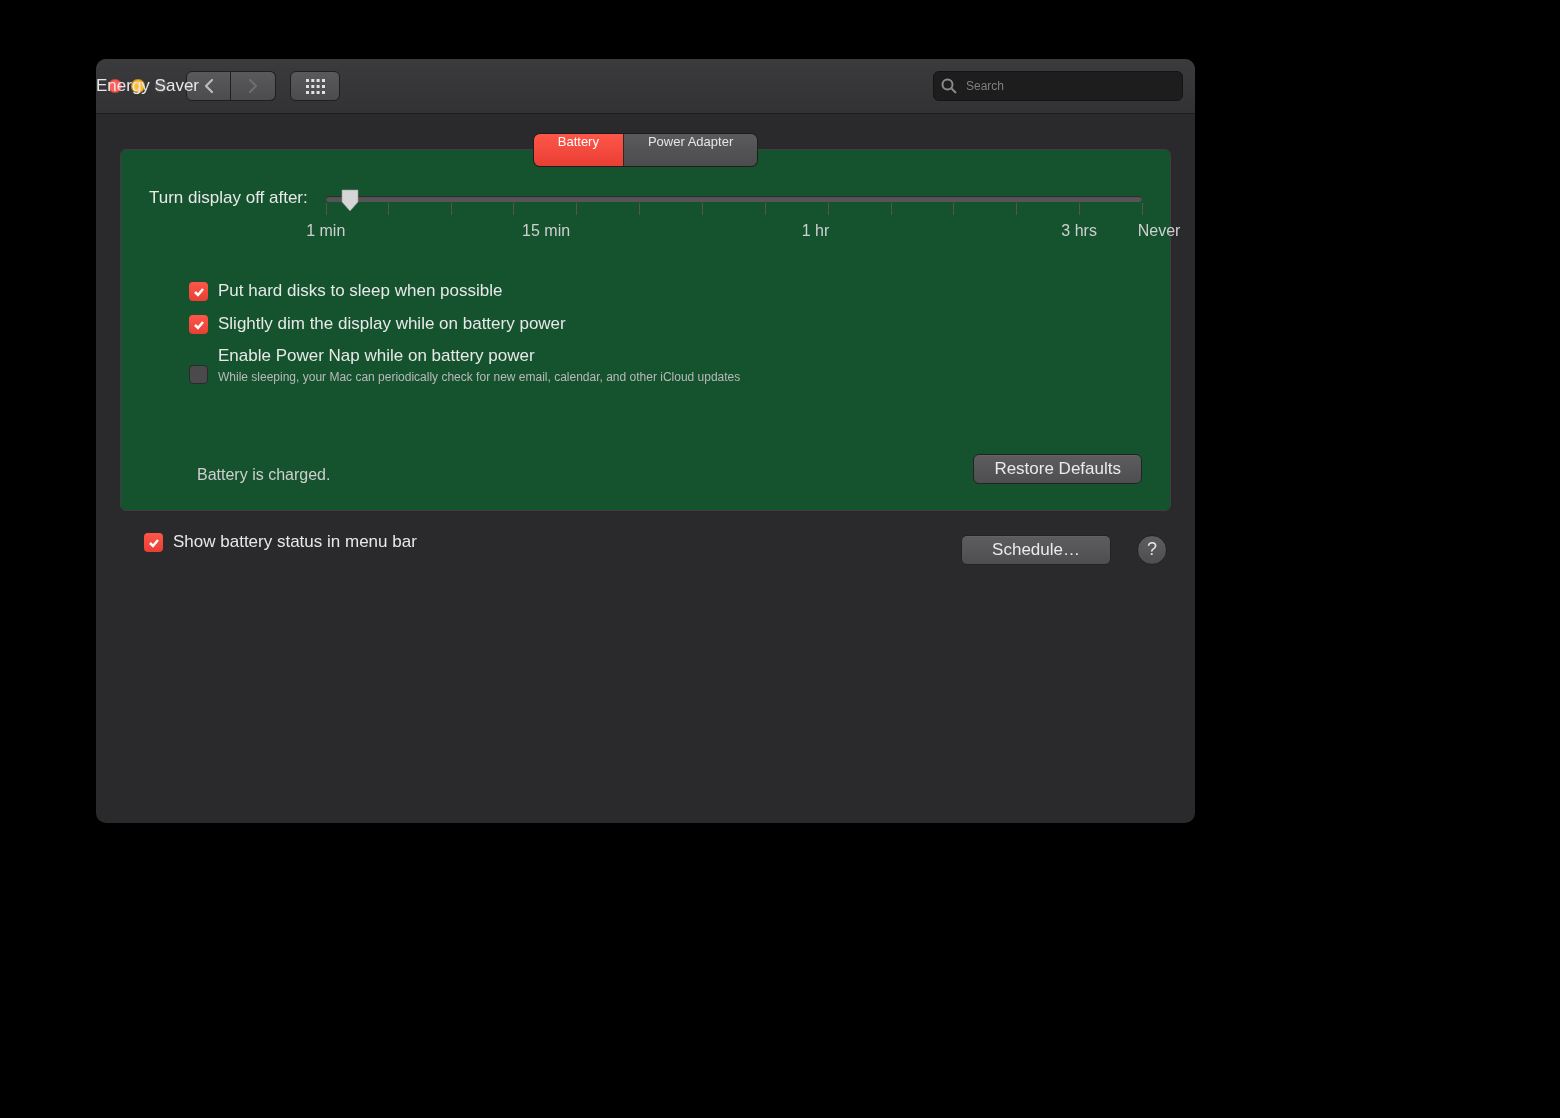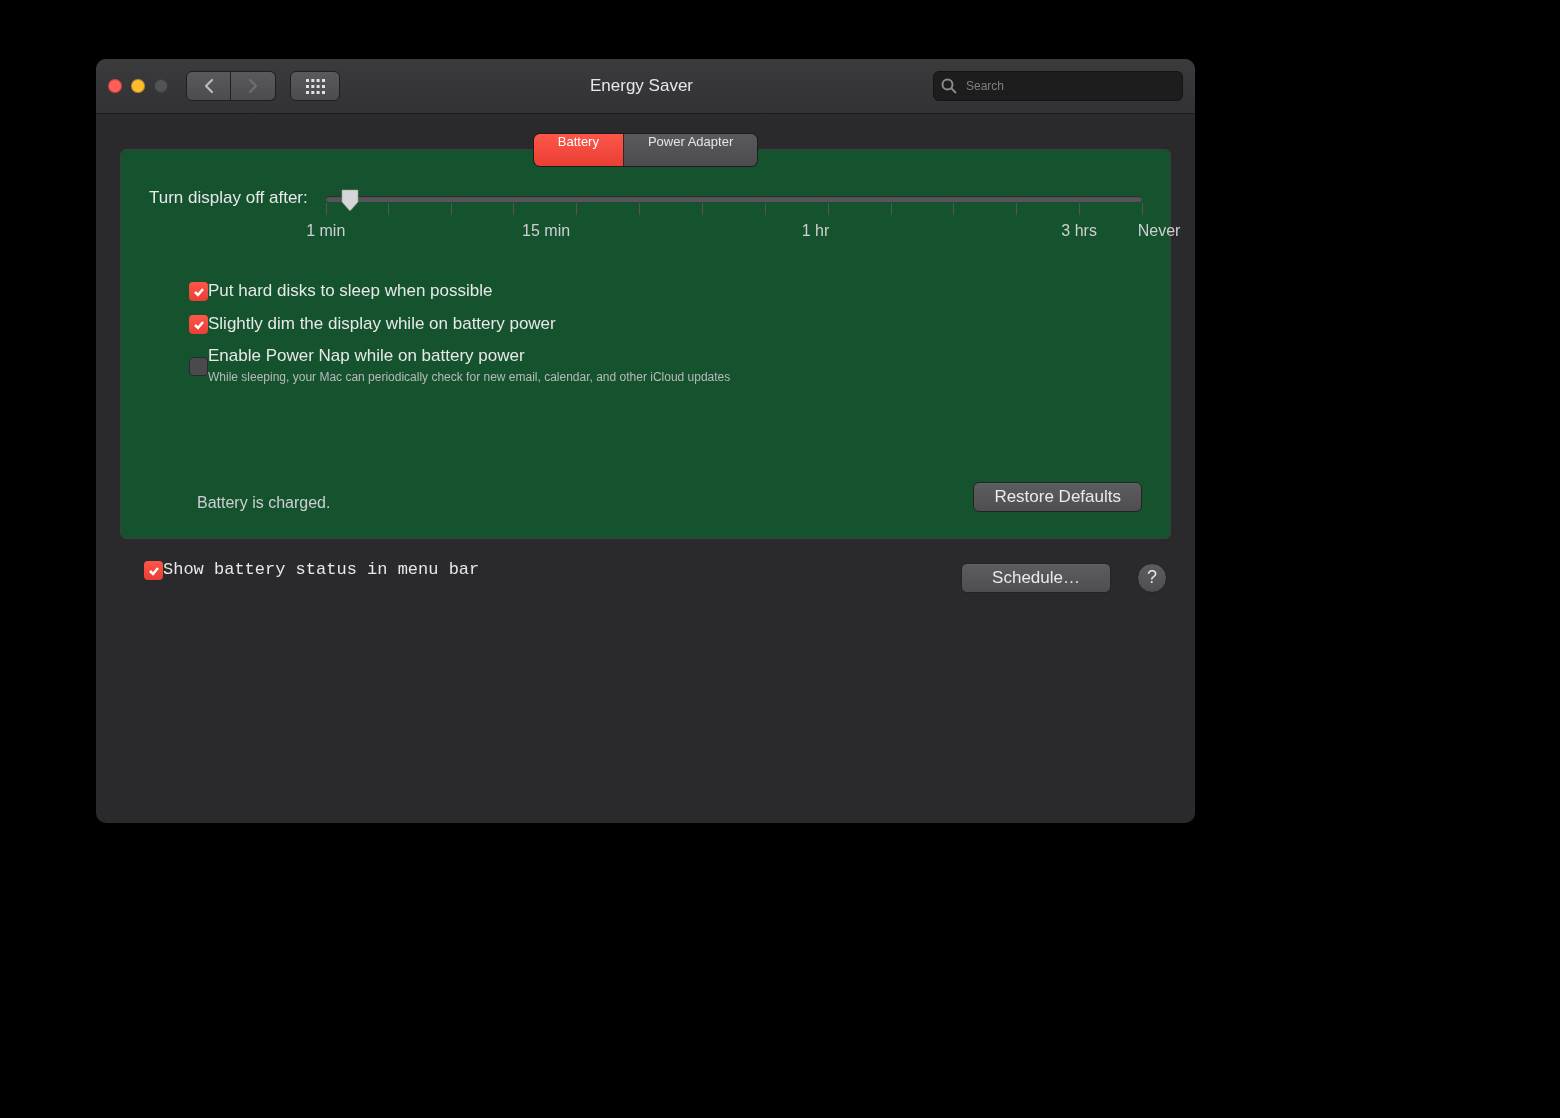--- a/index.html
+++ b/index.html
@@ -61,21 +61,21 @@
     margin-left: 14px;
     width: 50px; height: 30px;
     background: linear-gradient(#5a5a5c,#4c4c4e);
     border: 1px solid #1f1f20;
     border-radius: 6px;
     display:flex;align-items:center;justify-content:center;
   }
   .gridbtn svg { width:19px; height:15px; fill:#e1e1e2; }
   .wtitle {
     position:absolute; left:0; right:8px;
-    text-align:center; font-size:17px; color:#e7e7e9;
+    text-align:left; font-size:17px; color:#e7e7e9;
     pointer-events:none;
     font-weight:400;
   }
   .searchwrap {
     margin-left:auto;
     position: relative;
     width: 250px;
   }
   .searchwrap input {
     width:100%; height:30px;
@@ -169,21 +169,22 @@
   .slabels {
     position:absolute; left:0; right:0; top:34px;
     font-size:16px; color:#cfcfd1;
   }
   .slabels span { position:absolute; transform:translateX(-50%); white-space:nowrap; }
 
   
   .checks { margin-left: 20px; }
   .crow {
     display:flex;
-    align-items:center;
+    gap:10px;
+    align-items:flex-end;
     margin-bottom: 12px;
     font-size:17px;
     color:#e8e8ea;
     padding-left:20px;
   }
   .cbox {
     width:19px; height:19px; border-radius:4px;
     flex:0 0 19px;
     margin-top:2px;
     display:flex;align-items:center;justify-content:center;
@@ -196,21 +197,21 @@
   }
   .cbox.checked svg { width:12px;height:12px; stroke:#fff; stroke-width:2.5; fill:none; }
   .subtext {
     font-size:12px; color:#b9b9bb; margin-top:4px;
   }
 
   .panel-bottom {
     display:flex;
     align-items:flex-end;
     justify-content:space-between;
-    margin-top: 98px;
+    margin-top: 70px;
     gap: 20px;
   }
   .status {
     font-size:16px; color:#cfcfd1;
     margin-left: 48px;
   }
   .btn {
     background: linear-gradient(#5d5d5f,#4e4e50);
     border:1px solid #232325;
     border-radius:6px;
@@ -220,21 +221,21 @@
     box-shadow: 0 1px 0 rgba(255,255,255,.04) inset;
   }
 
   
   .footer {
     display:flex;
     align-items:center;
     padding: 20px 28px 0 28px;
     gap: 12px;
   }
-  .footer .crow { margin-bottom:16px;font-family:Liberation Mono, monospace; }
+  .footer .crow { margin-bottom:16px; }
   .helpbtn {
     width:30px;height:30px;border-radius:50%;
     background: linear-gradient(#5d5d5f,#4e4e50);
     border:1px solid #232325;
     color:#e7e7e9;
     display:flex;align-items:center;justify-content:center;
     font-size:18px;
     margin-left: 14px;
   }
   .spacer { flex:1; }

